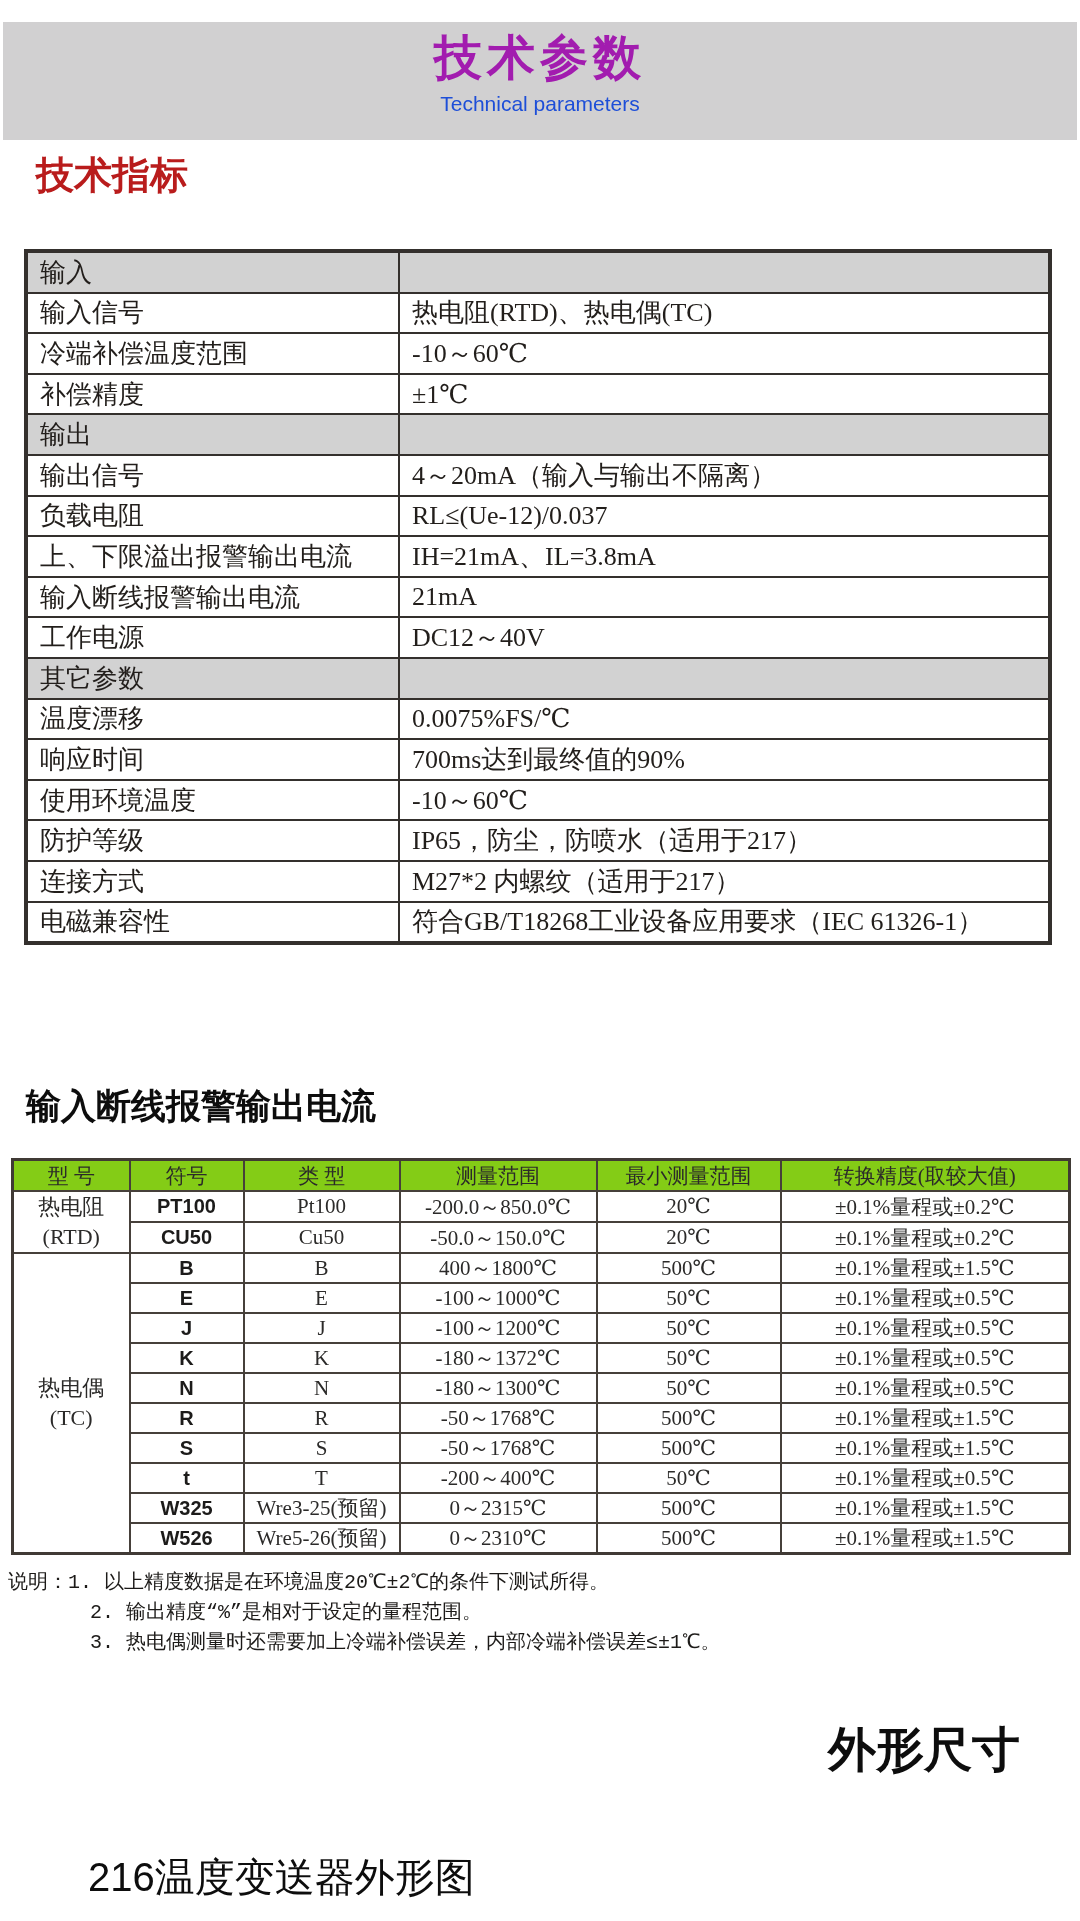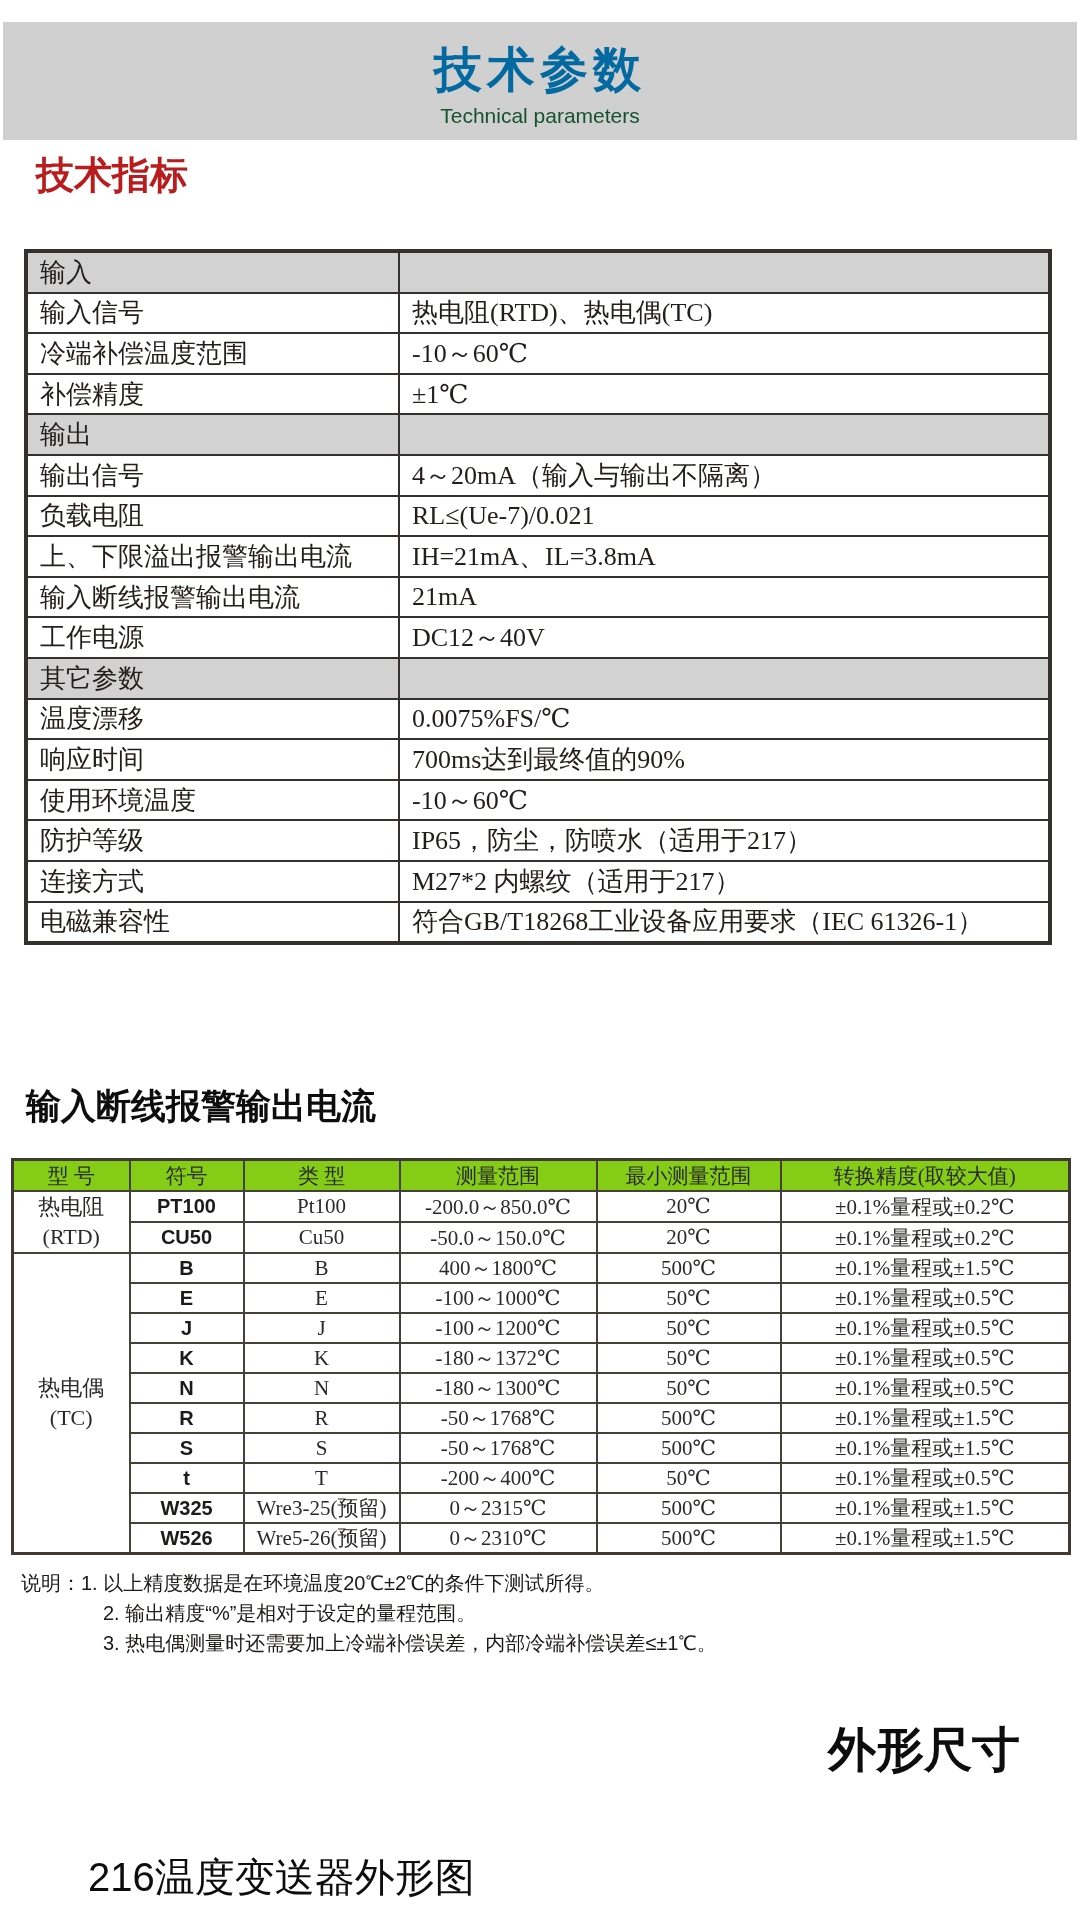--- a/index.html
+++ b/index.html
@@ -8,23 +8,23 @@
     background:#ffffff; overflow:hidden;
     font-family:"Liberation Sans", sans-serif; color:#111111;
   }
 
   
   .banner {
     position:absolute; top:22px; left:3px; width:1074px; height:118px;
     background:#d1d0d1; text-align:center;
   }
   .banner-title {
-    padding-top:16px; font-size:48px; font-weight:bold; letter-spacing:5px; color:#0369a1;
-  }
-  .banner-subtitle { margin-top:2px; font-size:21px; color:#14532d; }
+    padding-top:4px; font-size:48px; font-weight:bold; letter-spacing:5px; color:#a21caf;
+  }
+  .banner-subtitle { margin-top:2px; font-size:21px; color:#1d4ed8; }
 
   
   .h-spec    { position:absolute; top:150px;  left:36px; font-size:38px; font-weight:bold; color:#b91c1c; }
   .h-input   { position:absolute; top:1083px; left:26px; font-size:35px; font-weight:bold; color:#0d0d0d; }
   .h-dims    { position:absolute; top:1718px; left:0; width:1020px; text-align:right; font-size:48px; font-weight:bold; color:#0d0d0d; }
   .h-outline { position:absolute; top:1850px; left:40px; font-size:40px; font-weight:normal; color:#0d0d0d;margin-left:48px; }
 
   
   .spec-table {
     position:absolute; top:249px; left:24px; width:1024px;
@@ -55,22 +55,22 @@
   .input-table th { background:#84cc16; font-weight:normal; height:29px;margin-top:12px; }
   .input-table td { height:26.5px; }
   .input-table td.sym {
     font-family:"Liberation Sans","DejaVu Sans",sans-serif;
     font-weight:bold; font-size:20px; color:#1c1b1a;
   }
   .input-table td.model { font-size:22px; line-height:30px; }
 
   
   .notes {
-    position:absolute; top:1568px; left:21px; width:1040px;
-    font-family:Liberation Sans, sans-serif;
+    position:absolute; top:1568px; left:8px; width:1040px;
+    font-family:Liberation Mono, monospace;
     font-size:20px; color:#1c1a18; line-height:30px;
   }
   .notes .line { white-space:nowrap; }
   .notes .indent { padding-left:82px; }
 </style>
 </head>
 <body>
 
 <div class="page">
 
@@ -106,21 +106,21 @@
       <tr class="sec">
           <td>输出</td>
           <td></td>
         </tr>
       <tr>
           <td>输出信号</td>
           <td>4～20mA（输入与输出不隔离）</td>
         </tr>
       <tr>
           <td>负载电阻</td>
-          <td>RL≤(Ue-7)/0.021</td>
+          <td>RL≤(Ue-12)/0.037</td>
         </tr>
       <tr>
           <td>上、下限溢出报警输出电流</td>
           <td>IH=21mA、IL=3.8mA</td>
         </tr>
       <tr>
           <td>输入断线报警输出电流</td>
           <td>21mA</td>
         </tr>
       <tr>

